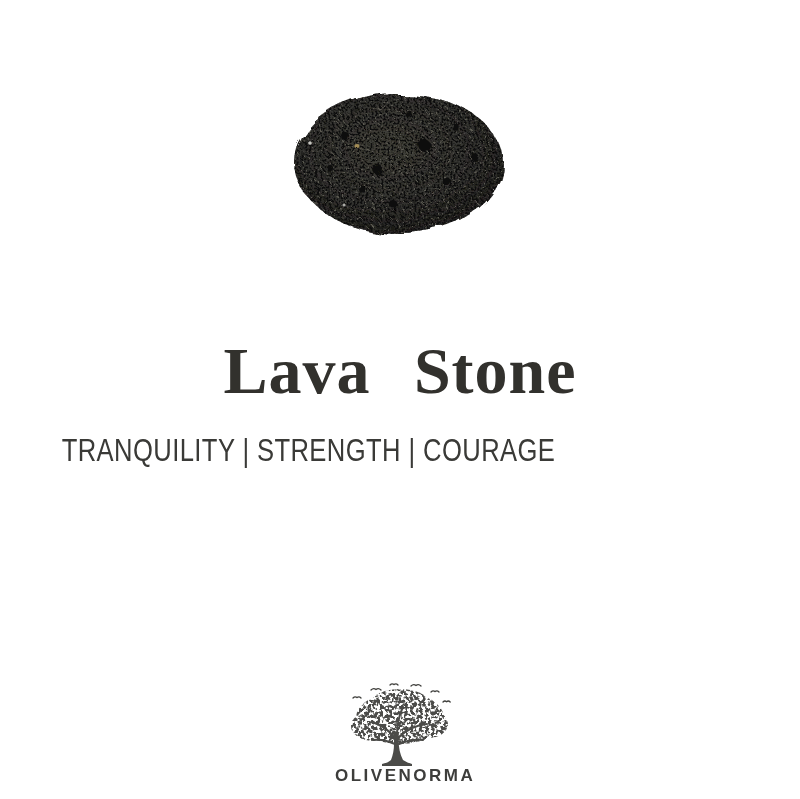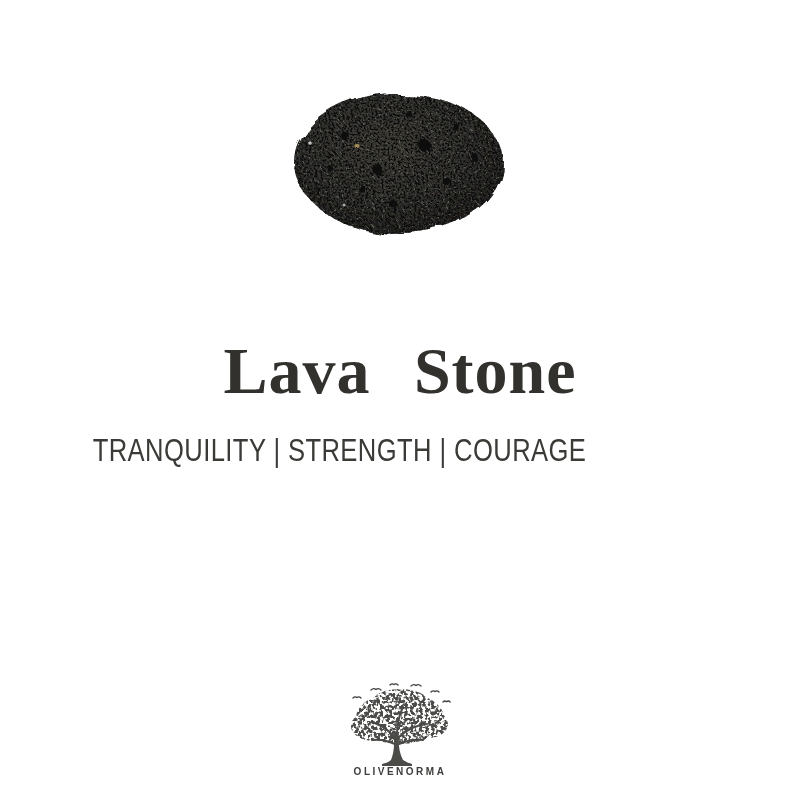--- a/index.html
+++ b/index.html
@@ -31,21 +31,21 @@
     line-height: 1.05;
     letter-spacing: 1px;
     word-spacing: 26px;
     color: #32312d;
   }
   .subtitle {
     position: absolute;
     top: 433px;
     left: 0;
     width: 648px;
-    text-align: right;
+    text-align: left;
     white-space: nowrap;
   }
   .subtitle-inner {
     display: inline-block;
     transform: scaleX(0.8);
     transform-origin: 50% 50%;
     font-family: "Liberation Sans", sans-serif;
     font-weight: 400;
     font-size: 32px;
     line-height: 1.1;
@@ -68,21 +68,21 @@
     position: absolute;
     top: 682px;
     left: 335px;
     width: 130px;
     text-align: center;
   }
   .brand {
     margin-top: -6px;
     font-family: "Liberation Sans", sans-serif;
     font-weight: bold;
-    font-size: 10px;
+    font-size: 17px;
     letter-spacing: 2.5px;
     color: #3d3d3b;
     white-space: nowrap;
   }
 </style>
 </head>
 <body>
 
 <div class="canvas">
 

